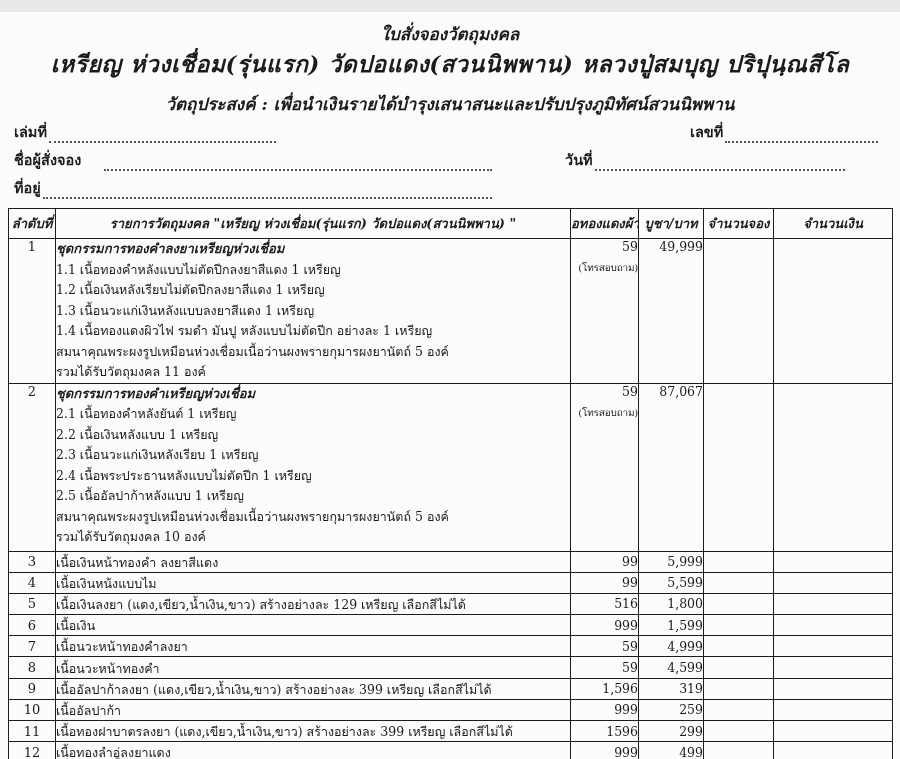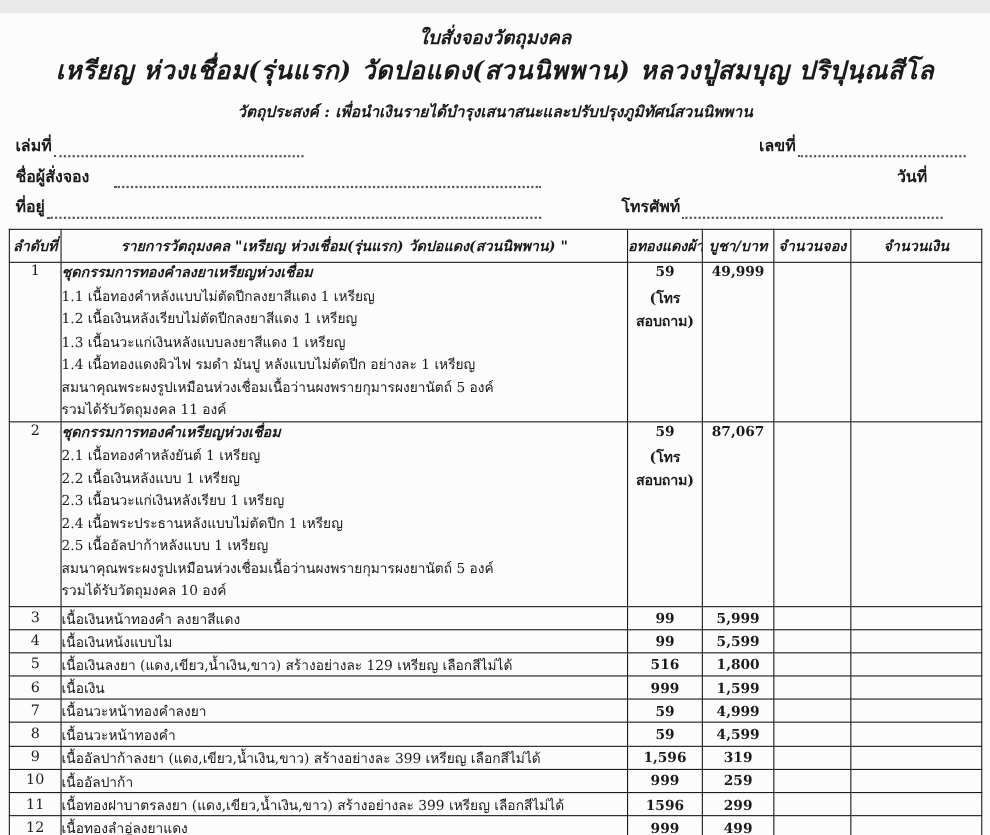--- a/index.html
+++ b/index.html
@@ -23,33 +23,33 @@
   }
   .doc-subtitle{
     position:absolute;top:34px;left:0;width:100%;
     text-align:center;
     font-size:23px;font-weight:bold;font-style:italic;
     letter-spacing:.5px;
   }
   .doc-purpose{
     position:absolute;top:78px;left:0;width:100%;
     text-align:center;
-    font-size:14px;font-weight:bold;font-style:italic;
+    font-size:17px;font-weight:bold;font-style:italic;
   }
   
   .fill{position:absolute;display:flex;align-items:flex-end;font-size:14.5px;font-weight:bold;}
   .fill .lbl{white-space:nowrap;padding-right:2px;}
   .fill .dots{
     flex:1;height:14px;
     border-bottom:2px dotted #555;
   }
   .f-book  {top:108px;left:14px;width:262px;}
   .f-docno {top:108px;left:690px;width:188px;}
   .f-name  {top:136px;left:14px;width:478px;gap:21px;}
-  .f-date  {top:136px;left:565px;width:280px;flex-direction:column;}
+  .f-date  {top:136px;left:565px;width:280px;}
   .f-addr  {top:164px;left:14px;width:478px;}
   .f-phone {top:164px;left:565px;width:292px;}
   
   table.order{
     position:absolute;top:196px;left:8px;
     width:884px;
     border-collapse:collapse;
     table-layout:fixed;
     font-size:12.5px;
   }
@@ -61,26 +61,26 @@
   }
   table.order th{
     font-weight:bold;font-style:italic;
     font-size:13px;
     text-align:center;
     vertical-align:middle;
     height:29px;
     white-space:nowrap;
   }
   td.c-no{text-align:center;font-size:13px;padding-top:3px;}
-  td.c-num{text-align:center;padding-top:3px;font-size:12.5px;font-weight:bold;}
+  td.c-num{text-align:right;padding-top:3px;font-size:12.5px;}
   td.c-item{padding:0 0 0 5px;}
   td.c-item .item-line{line-height:20.5px;white-space:nowrap;}
   td.c-item .item-title{font-weight:bold;font-style:italic;font-size:13px;line-height:20.5px;white-space:nowrap;}
   td.c-item .single{line-height:19px;padding-top:1px;white-space:nowrap;}
-  .qty-note{display:block;font-size:13px;margin-top:6px;letter-spacing:-.2px;}
+  .qty-note{display:block;font-size:10px;margin-top:6px;letter-spacing:-.2px;}
   tr.r1{height:144px;}
   tr.r2{height:168px;}
   tr.rs{height:21.2px;}
   tr.rs td{vertical-align:middle;}
   tr.rs td.c-num{padding-top:0;}
   tr.rs td.c-no{padding-top:0;}
 </style>
 </head>
 <body>
 
@@ -101,24 +101,20 @@
   <div class="fill f-name">
     <span class="lbl">ชื่อผู้สั่งจอง</span>
     <span class="dots"></span>
   </div>
   <div class="fill f-date">
     <span class="lbl">วันที่</span>
     <span class="dots"></span>
   </div>
   <div class="fill f-addr">
     <span class="lbl">ที่อยู่</span>
-    <span class="dots"></span>
-  </div>
-  <div class="fill f-phone">
-    <span class="lbl">โทรศัพท์</span>
     <span class="dots"></span>
   </div>
 
   <table class="order">
     <colgroup>
       <col style="width:47px">
         <col style="width:515px">
         <col style="width:68px">
       <col style="width:65px">
         <col style="width:70px">

